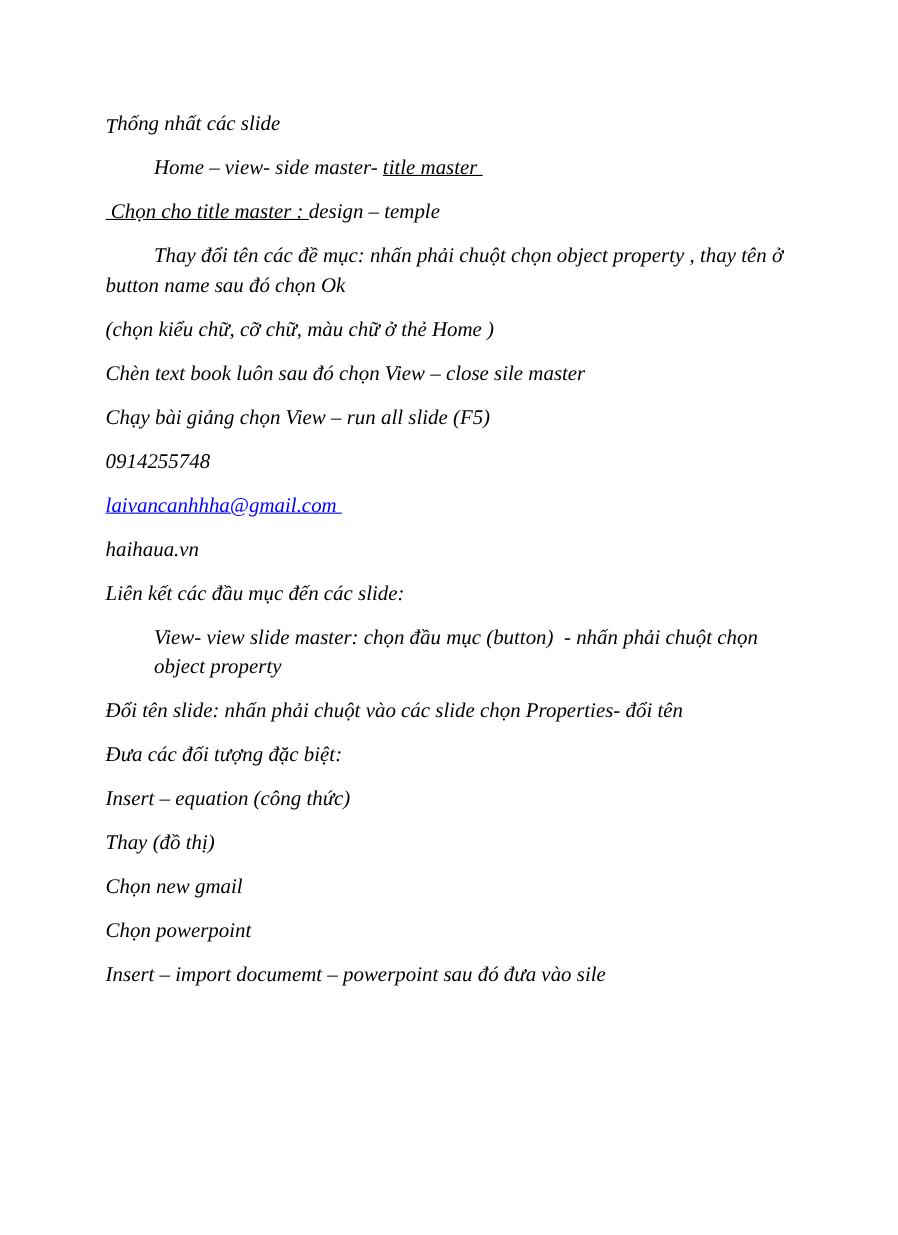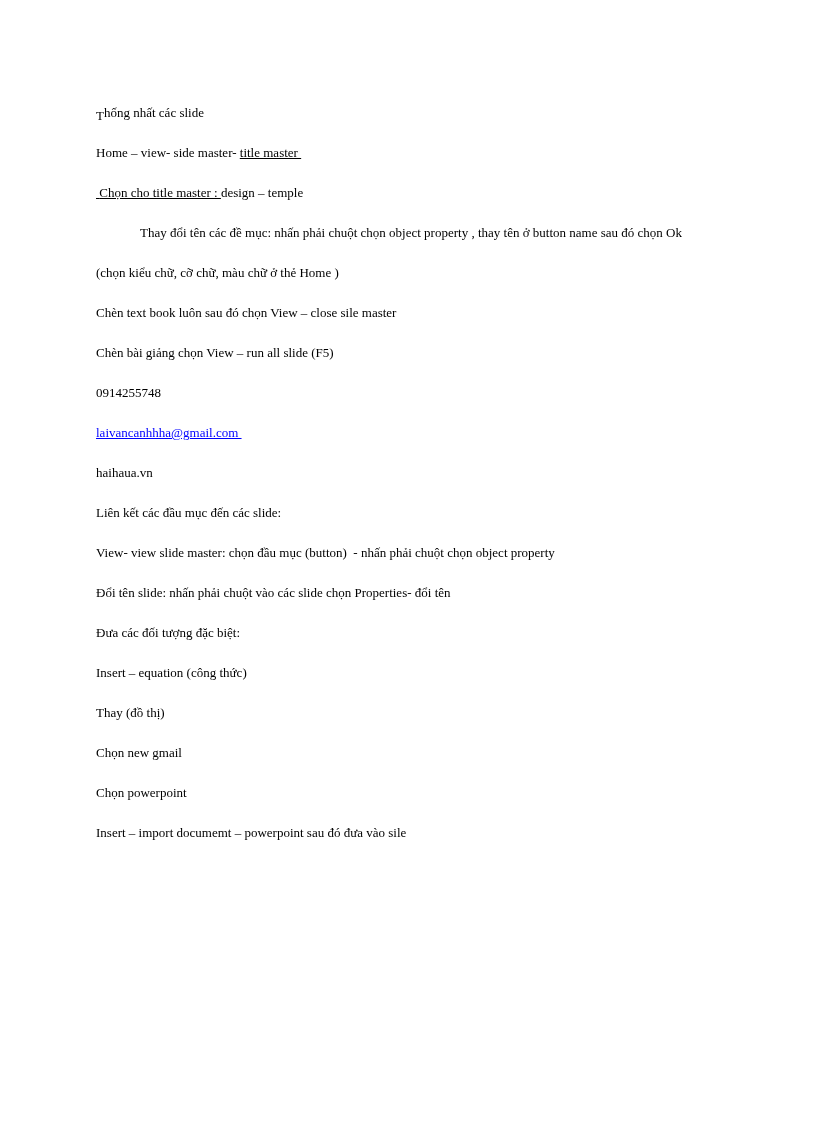--- a/index.html
+++ b/index.html
@@ -16,30 +16,32 @@
   }
   .page {
     box-sizing: border-box;
     width: 816px;
     height: 1123px;
     padding: 99px 96px 0 96px;
     background: #ffffff;
   }
   p {
     margin: 0 0 13px 0;
-    font-size: 13px;
+    font-size: 19px;
     line-height: 27px;
     white-space: normal;
+    font-style: italic;
   }
   .u {
     text-decoration: underline;
     white-space: pre-wrap;
   }
   .pre {
     white-space: pre-wrap;
+    margin-left: 44px;
   }
   .indented {
     text-indent: 44px;
   }
   .low-t {
     position: relative;
     top: 3px;
   }
   a.email {
     color: #0000ff;
@@ -59,21 +61,21 @@
 
   <p><span class="u"> Chọn cho title master : </span><span>design – temple</span></p>
 
 
   <p class="indented">Thay đổi tên các đề mục: nhấn phải chuột chọn object property , thay tên ở button name sau đó chọn Ok</p>
 
   <p>(chọn kiểu chữ, cỡ chữ, màu chữ ở thẻ Home )</p>
 
   <p>Chèn text book luôn sau đó chọn View – close sile master</p>
 
-  <p>Chèn bài giảng chọn View – run all slide (F5)</p>
+  <p>Chạy bài giảng chọn View – run all slide (F5)</p>
 
   <p>0914255748</p>
 
   <p><a class="email">laivancanhhha@gmail.com </a></p>
 
   <p>haihaua.vn</p>
 
   <p>Liên kết các đầu mục đến các slide:</p>
 
   <p class="pre">View- view slide master: chọn đầu mục (button)  - nhấn phải chuột chọn object property</p>

